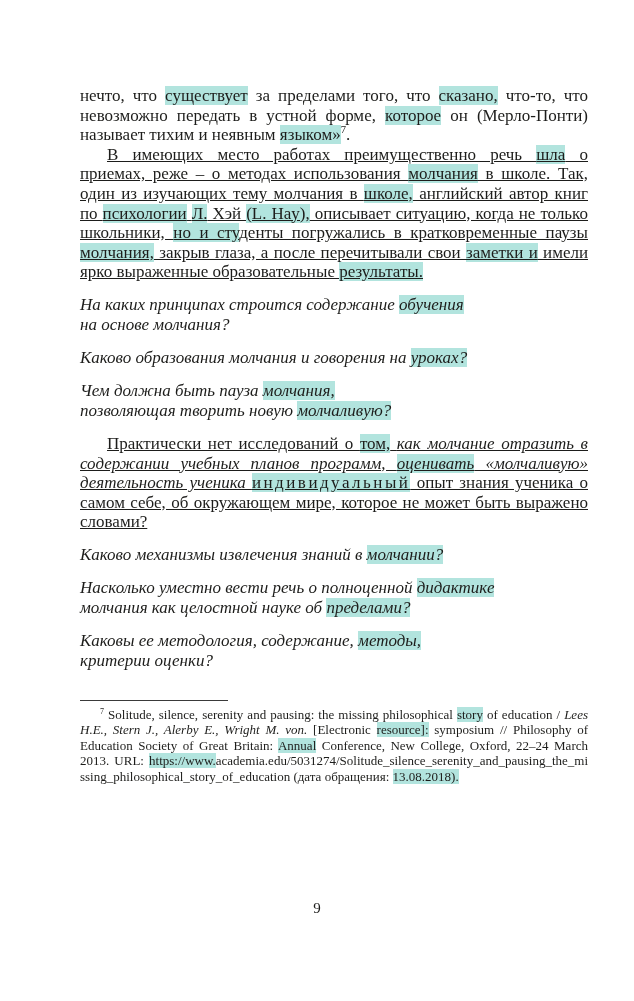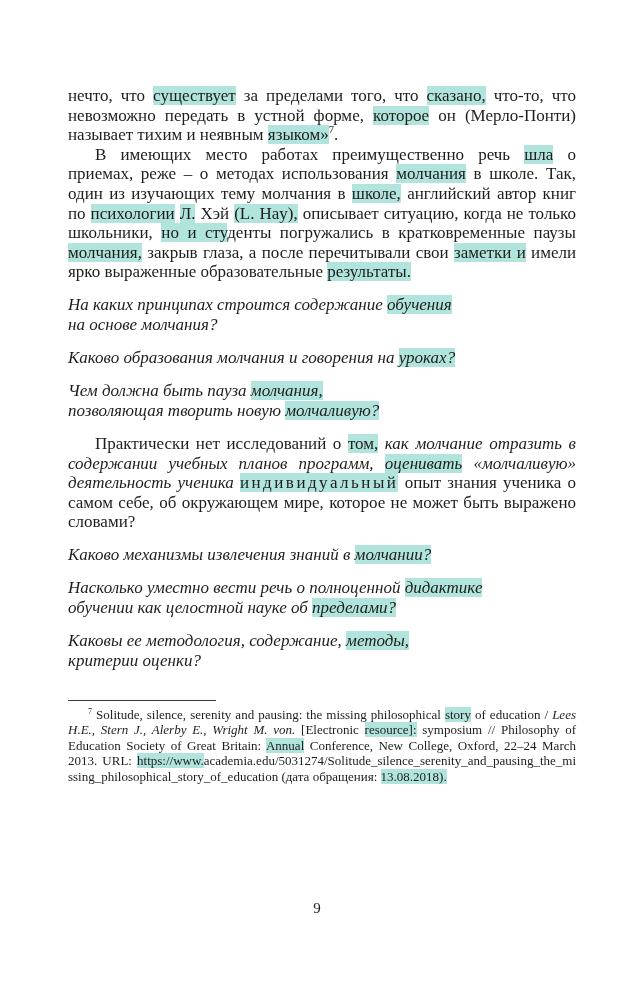--- a/index.html
+++ b/index.html
@@ -3,23 +3,23 @@
 <meta charset="utf-8">
 <style>
   :root { --hl:#b2e4de; --ink:#1d1d1b; --bg:#ffffff; }
   * { margin:0; padding:0; box-sizing:border-box; }
   html, body { background:var(--bg); }
   body {
     width:634px; height:1001px; position:relative; overflow:hidden;
     color:var(--ink);
     font-family:"Liberation Serif","DejaVu Serif",serif;
   }
-  .content { position:absolute; left:68px; top:86px; width:508px; }
+  .content { position:absolute; left:80px; top:86px; width:508px; }
   .paragraph { font-size:17px; line-height:19.6px; text-align:justify; }
-  .paragraph.indent { text-indent:27px; }
+  .paragraph.indent { text-indent:27px;text-decoration:underline; }
   .question {
     font-size:17px; line-height:20px; font-style:italic;
     text-align:left; margin:13px 0;
   }
   .hl { background-color:var(--hl); }
   .it { font-style:italic; }
   .spaced { letter-spacing:2.5px; }
   sup { font-size:0.62em; vertical-align:super; line-height:0; }
   .footnote { margin-top:29px; }
   .footnote-rule { width:148px; border-top:1px solid #3a3a3a; margin-bottom:6px; }
@@ -35,21 +35,21 @@
 
 <div class="content">
   <div>
       <p class="paragraph"><span>нечто, что </span><span class="hl">существует</span><span> за пределами того, что </span><span class="hl">сказано,</span><span> что-то, что невозможно передать в устной форме, </span><span class="hl">которое</span><span> он (Мерло-Понти) называет тихим и неявным </span><span class="hl">языком»</span><sup>7</sup><span>.</span></p>
       <p class="paragraph indent"><span>В имеющих место работах преимущественно речь </span><span class="hl">шла</span><span> о приемах, реже – о методах использования </span><span class="hl">молчания</span><span> в школе. Так, один из изучающих тему молчания в </span><span class="hl">школе,</span><span> английский автор книг по </span><span class="hl">психологии</span><span> </span><span class="hl">Л.</span><span> Хэй </span><span class="hl">(L. Hay),</span><span> описывает ситуацию, когда не только школьники, </span><span class="hl">но и сту</span><span>денты погружались в кратковременные паузы </span><span class="hl">молчания,</span><span> закрыв глаза, а после перечитывали свои </span><span class="hl">заметки и</span><span> имели ярко выраженные образовательные </span><span class="hl">результаты.</span></p>
       <p class="question"><span class="it">На каких принципах строится содержание </span><span class="hl it">обучения</span><br><span class="it">на основе молчания?</span></p>
       <p class="question"><span class="it">Каково образования молчания и говорения на </span><span class="hl it">уроках?</span></p>
       <p class="question"><span class="it">Чем должна быть пауза </span><span class="hl it">молчания,</span><br><span class="it">позволяющая творить новую </span><span class="hl it">молчаливую?</span></p>
       <p class="paragraph indent"><span>Практически нет исследований о </span><span class="hl">том,</span><span> </span><span class="it">как молчание отразить в содержании учебных планов программ, </span><span class="hl it">оценивать</span><span class="it"> «молчаливую» деятельность ученика </span><span class="hl spaced">индивидуальный</span><span> опыт знания ученика о самом себе, об окружающем мире, которое не может быть выражено словами?</span></p>
       <p class="question"><span class="it">Каково механизмы извлечения знаний в </span><span class="hl it">молчании?</span></p>
-      <p class="question"><span class="it">Насколько уместно вести речь о полноценной </span><span class="hl it">дидактике</span><br><span class="it">обучении как целостной науке об </span><span class="hl it">пределами?</span></p>
+      <p class="question"><span class="it">Насколько уместно вести речь о полноценной </span><span class="hl it">дидактике</span><br><span class="it">молчания как целостной науке об </span><span class="hl it">пределами?</span></p>
       <p class="question"><span class="it">Каковы ее методология, содержание, </span><span class="hl it">методы,</span><br><span class="it">критерии оценки?</span></p>
     </div>
   <div class="footnote">
     <div class="footnote-rule"></div>
     <p class="footnote-text"><sup>7</sup><span> Solitude, silence, serenity and pausing: the missing philosophical </span><span class="hl">story</span><span> of education / </span><span class="it">Lees H.E., Stern J., Alerby E., Wright M. von.</span><span> [Electronic </span><span class="hl">resource]:</span><span> symposium // Philosophy of Education Society of Great Britain: </span><span class="hl">Annual</span><span> Conference, New College, Oxford, 22–24 March 2013. URL: </span><span class="hl">https://www.</span><span class="brk">academia.edu/5031274/Solitude_silence_serenity_and_pausing_the_missing_philosophical_story_of_education</span><span> (дата обращения: </span><span class="hl">13.08.2018).</span></p>
   </div>
 </div>
 
 <div class="page-number">9</div>
 

